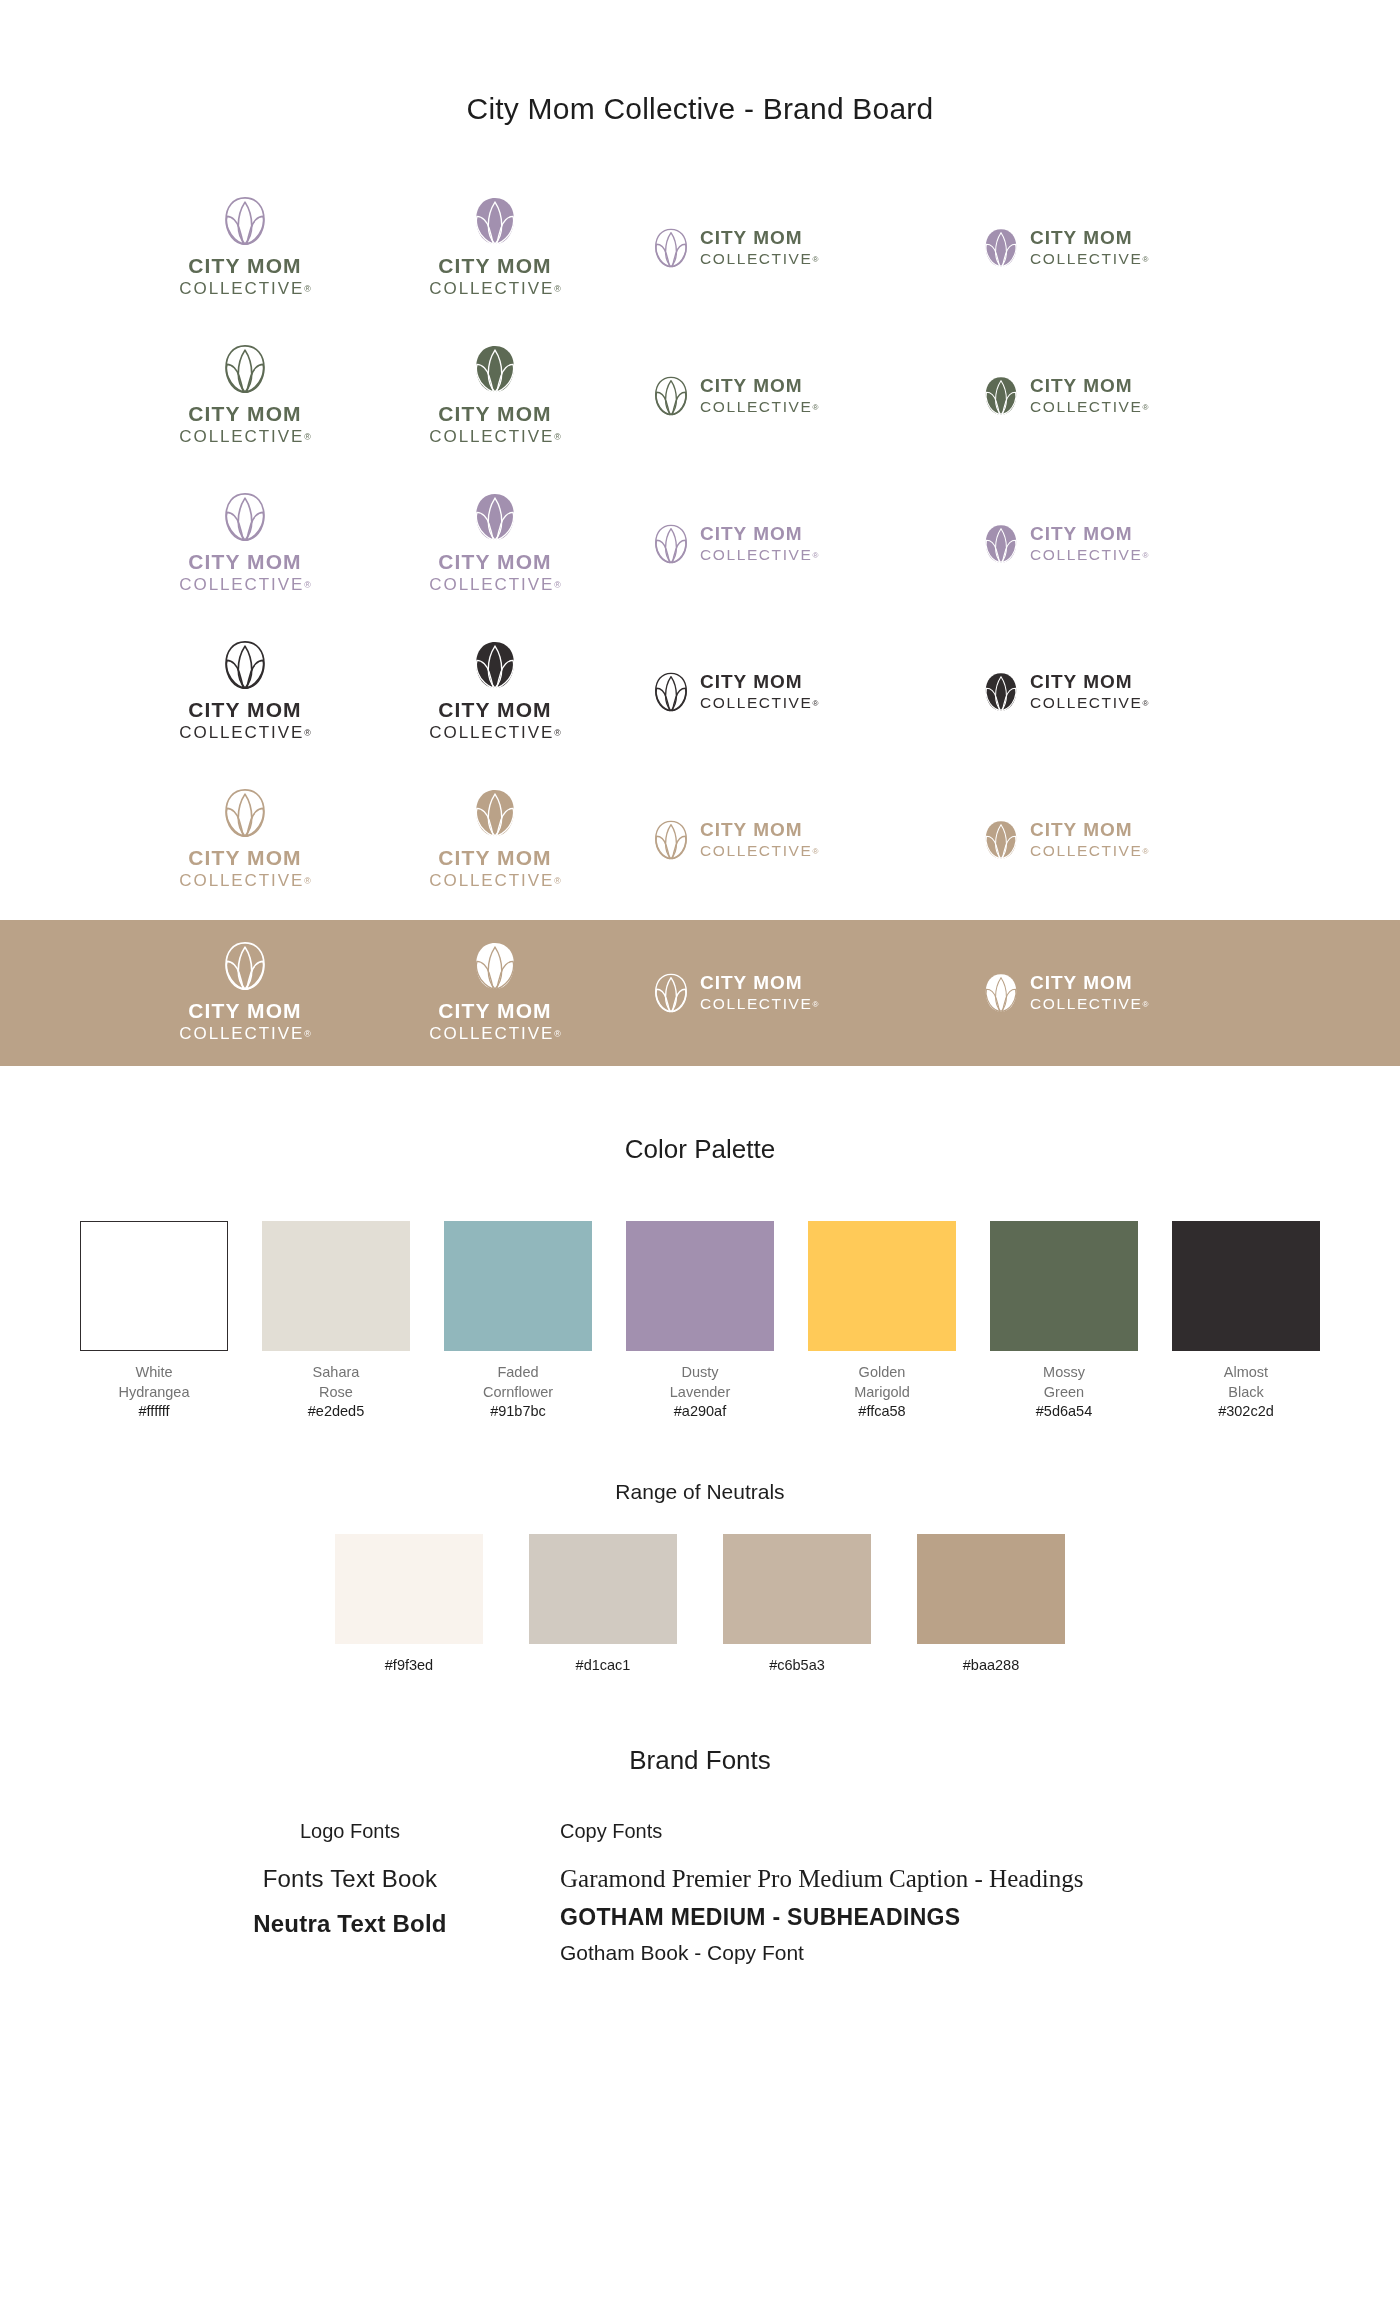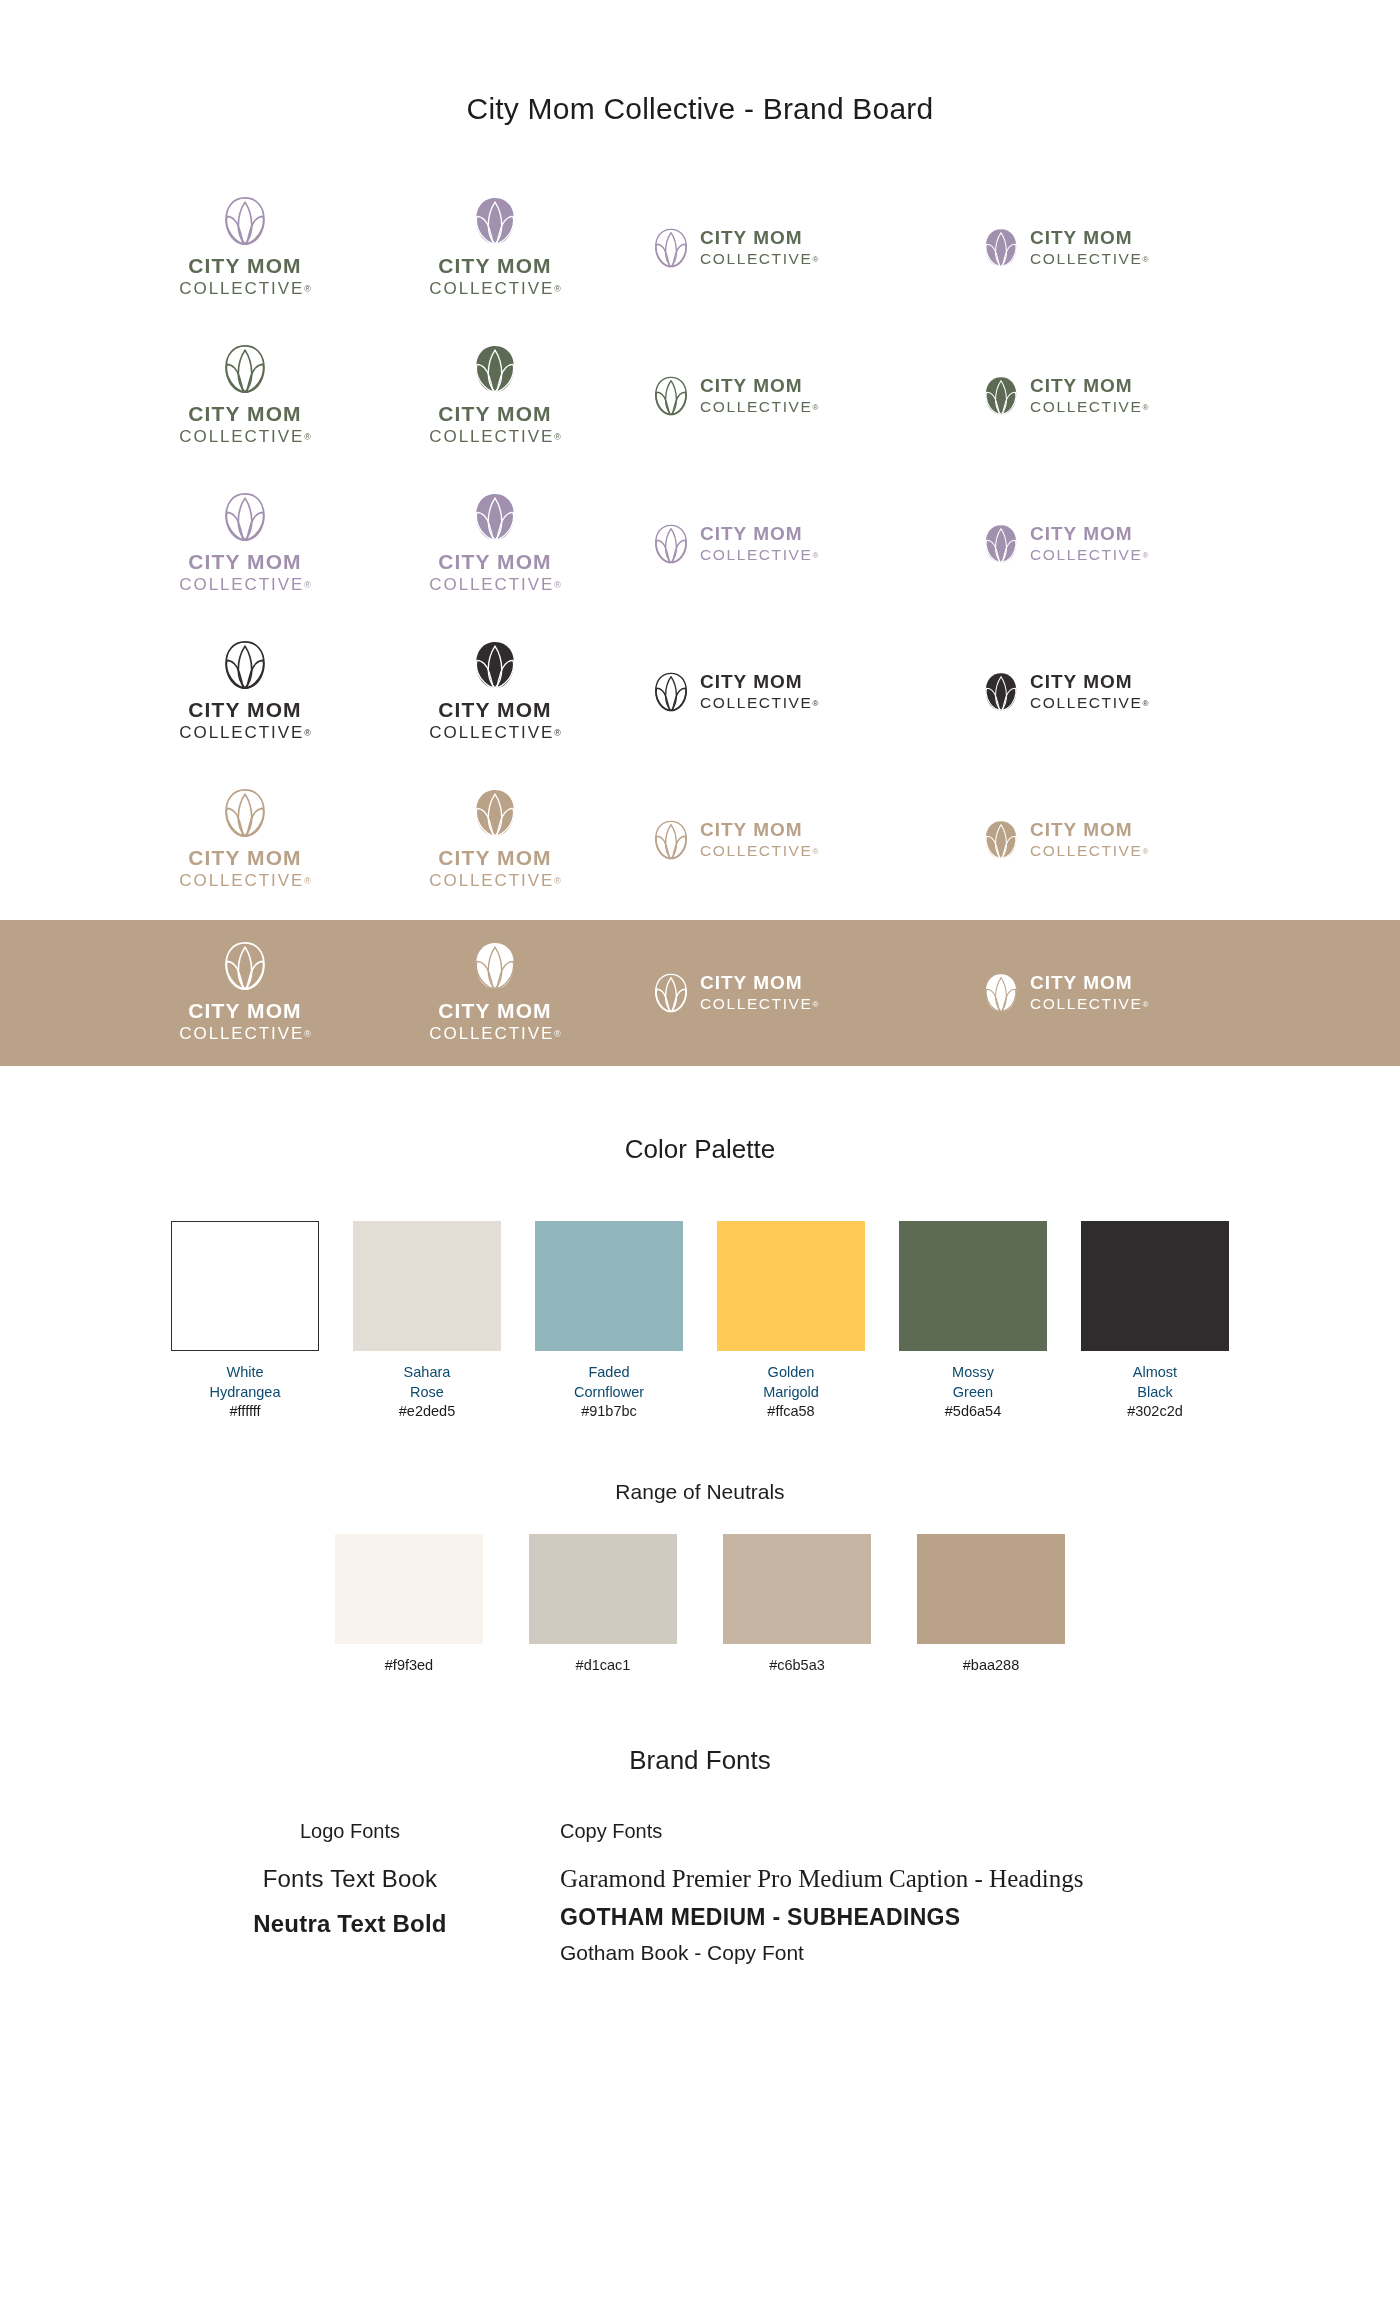--- a/index.html
+++ b/index.html
@@ -145,21 +145,21 @@
   .swatch-chip {
     width: 148px;
     height: 130px;
   }
   .swatch-chip.bordered { box-sizing: border-box; border: 1.6px solid #302c2d; }
   .swatch-label {
     margin-top: 12px;
     font-size: 14.5px;
     line-height: 1.35;
     text-align: center;
-    color: #0c4a6e;
+    color: #737373;
   }
   .swatch-hex {
     font-size: 14.5px;
     line-height: 1.35;
     text-align: center;
     color: #1d1d1d;
   }
 
   
   .neutrals-wrap { margin-top: 58px; }
@@ -604,20 +604,25 @@
         <div class="swatch-chip" style="background: rgb(226, 222, 213);"></div>
         <div class="swatch-label">Sahara<br>Rose</div>
         <div class="swatch-hex">#e2ded5</div>
       </div>
       <div class="swatch-item">
         <div class="swatch-chip" style="background: rgb(145, 183, 188);"></div>
         <div class="swatch-label">Faded<br>Cornflower</div>
         <div class="swatch-hex">#91b7bc</div>
       </div>
       <div class="swatch-item">
+        <div class="swatch-chip" style="background: rgb(162, 144, 175);"></div>
+        <div class="swatch-label">Dusty<br>Lavender</div>
+        <div class="swatch-hex">#a290af</div>
+      </div>
+      <div class="swatch-item">
         <div class="swatch-chip" style="background: rgb(255, 202, 88);"></div>
         <div class="swatch-label">Golden<br>Marigold</div>
         <div class="swatch-hex">#ffca58</div>
       </div>
       <div class="swatch-item">
         <div class="swatch-chip" style="background: rgb(93, 106, 84);"></div>
         <div class="swatch-label">Mossy<br>Green</div>
         <div class="swatch-hex">#5d6a54</div>
       </div>
       <div class="swatch-item">

